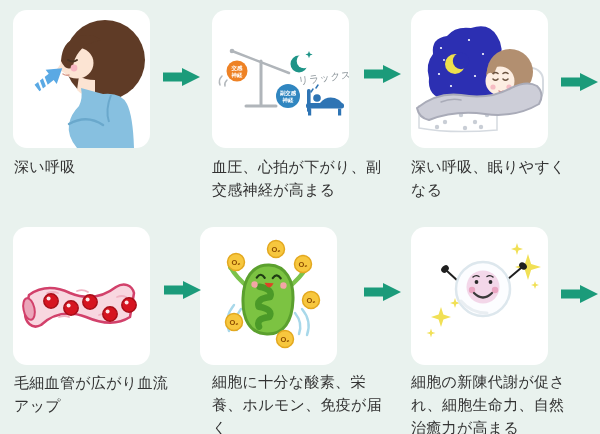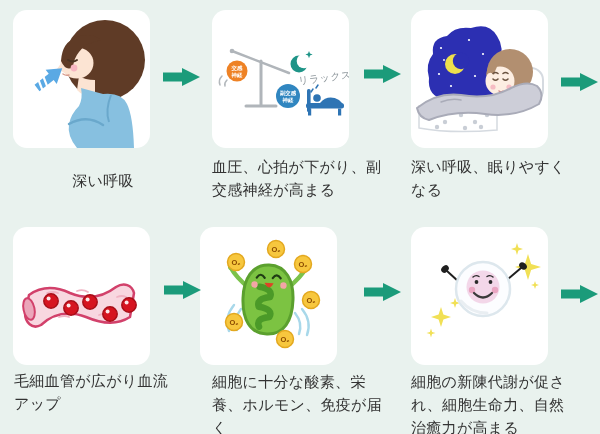--- a/index.html
+++ b/index.html
@@ -12,22 +12,22 @@
     position:absolute;width:137px;height:138px;background:#ffffff;
     border-radius:14px;
   }
   .card svg{display:block;width:137px;height:138px;}
   .c1{left:13px;top:10px;}  .c2{left:212px;top:10px;}  .c3{left:411px;top:10px;}
   .c4{left:13px;top:227px;} .c5{left:200px;top:227px;} .c6{left:411px;top:227px;}
   .caption{
     position:absolute;width:178px;color:#333333;font-size:15px;line-height:23px;
     white-space:pre-line;letter-spacing:.3px;
   }
-  .cap1{left:14px;top:169px;text-align:center;} .cap2{left:212px;top:155px;} .cap3{left:411px;top:155px;}
-  .cap4{left:14px;top:371px;font-family:Liberation Mono, monospace;} .cap5{left:212px;top:370px;} .cap6{left:411px;top:370px;}
+  .cap1{left:14px;top:155px;} .cap2{left:212px;top:155px;} .cap3{left:411px;top:155px;}
+  .cap4{left:14px;top:371px;} .cap5{left:212px;top:370px;} .cap6{left:411px;top:370px;}
   .arrow{position:absolute;width:37px;height:18px;}
   .arrow path{fill:#1b9b7a;}
   .a1{left:163px;top:68px;}  .a2{left:364px;top:65px;}  .a3{left:561px;top:73px;}
   .a4{left:164px;top:281px;} .a5{left:364px;top:283px;} .a6{left:561px;top:285px;}
 </style>
 </head>
 <body>
 
 <div class="stage">
 

